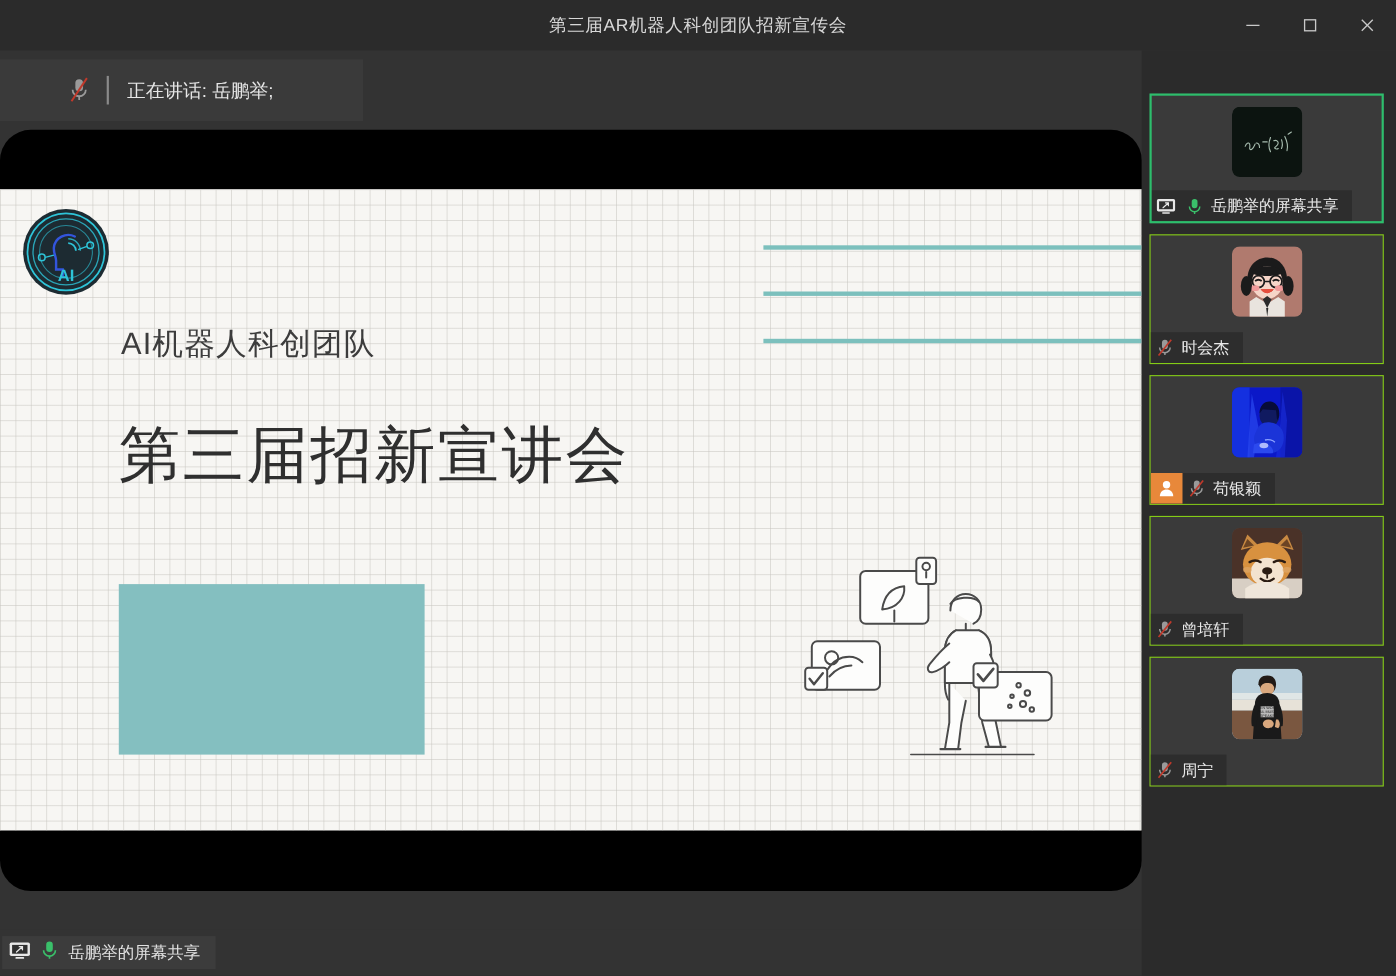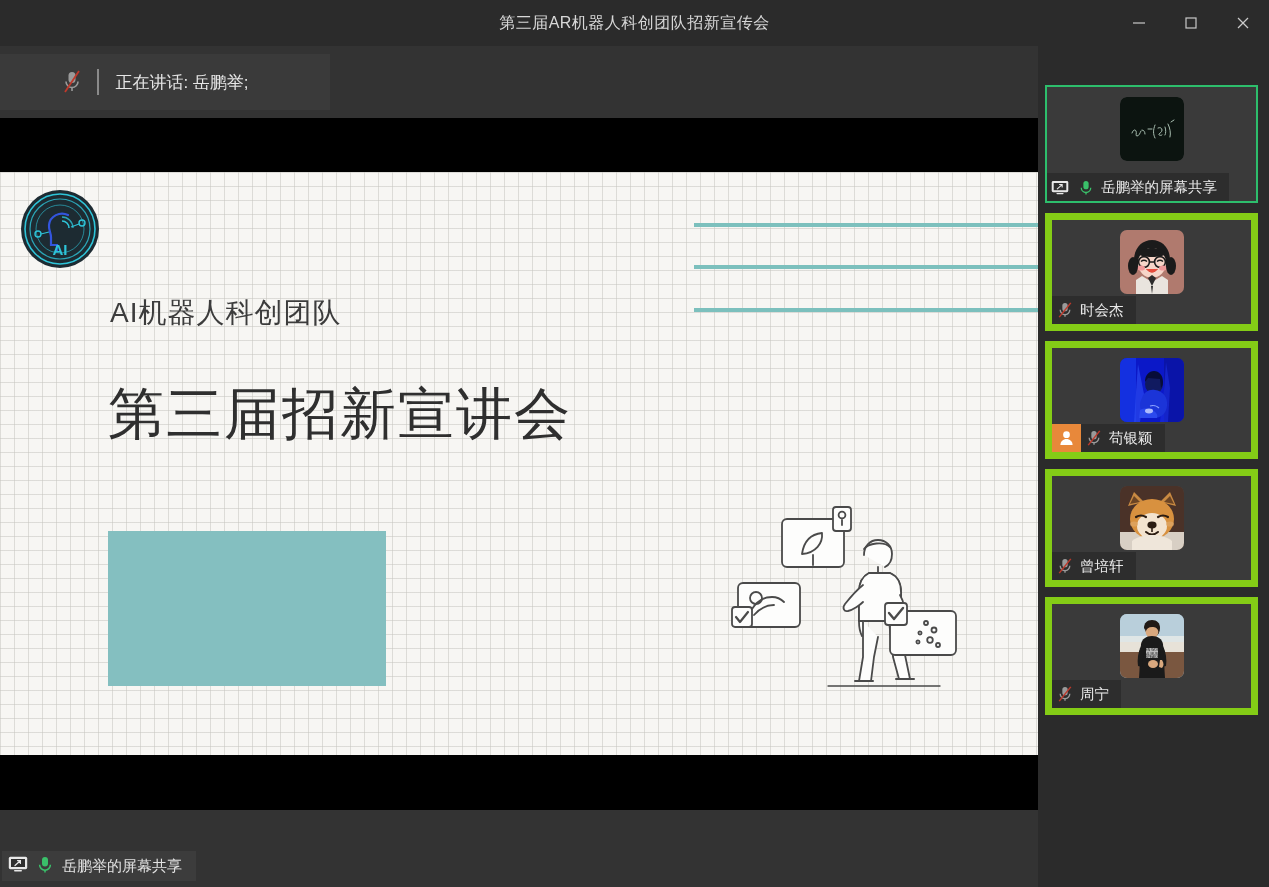--- a/index.html
+++ b/index.html
@@ -38,21 +38,21 @@
     background: #3a3a3a; height: 56px; padding: 0 0 0 0; min-width: 330px;
     justify-content: center;
   }
   #speaking-mic { margin-right: 14px; display: flex; align-items: center; }
   #speaking-sep { width: 2px; height: 26px; background: #8a8a8a; margin-right: 16px; }
   #speaking-text { font-size: 17px; color: #e6e6e6; padding-right: 20px; white-space: nowrap; }
 
   
   #stage {
     position: absolute; left: 0; top: 118px; width: 1038px; height: 692px;
-    background: #000000; overflow: hidden;
+    background: #000000; overflow: hidden; border-radius: 28px;
   }
   #slide {
     position: absolute; left: 0; top: 54px; width: 1038px; height: 583px;
     background: #f7f6f3; overflow: hidden;
   }
   #slide-grid {
     position: absolute; inset: 0;
     background-image:
       linear-gradient(to right, rgba(200,198,192,.55) 1px, transparent 1px),
       linear-gradient(to bottom, rgba(200,198,192,.55) 1px, transparent 1px);
@@ -95,21 +95,21 @@
   }
   #bottom-chip-text { font-size: 15px; color: #e2e2e2; white-space: nowrap; }
 
   
   #sidebar {
     position: absolute; left: 1038px; top: 46px; width: 231px; height: 841px;
     background: #2b2b2b; padding: 39px 9px 0 7px; overflow: hidden;
   }
   .tile {
     position: relative; width: 213px; height: 118px; background: #3a3a3a;
-    border: 7px solid #84cc16; margin-bottom: 10px; overflow: hidden;
+    border: 1px solid #84cc16; margin-bottom: 10px; overflow: hidden;
   }
   .tile.active { border: 2px solid #2dbe6c; }
   .tile-avatar {
     position: absolute; left: 50%; top: 10px; transform: translateX(-50%);
     width: 64px; height: 64px; border-radius: 7px; overflow: hidden;
     background: #4a4a4a;
   }
   .tile-label {
     position: absolute; left: 0; bottom: 0; height: 28px;
     display: flex; align-items: center; background: #2d2d2d;

